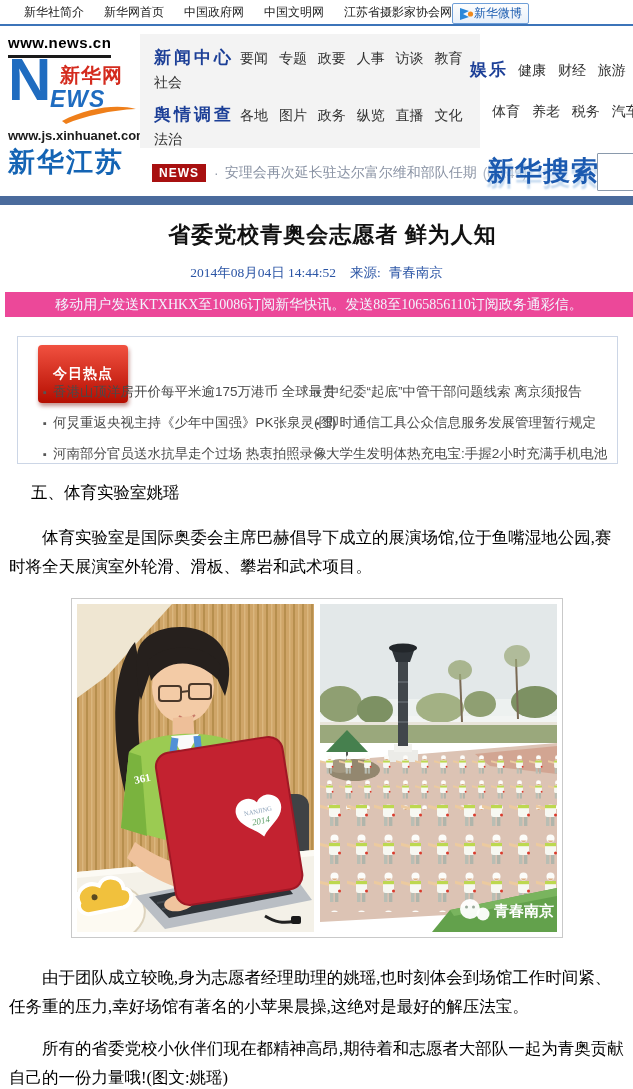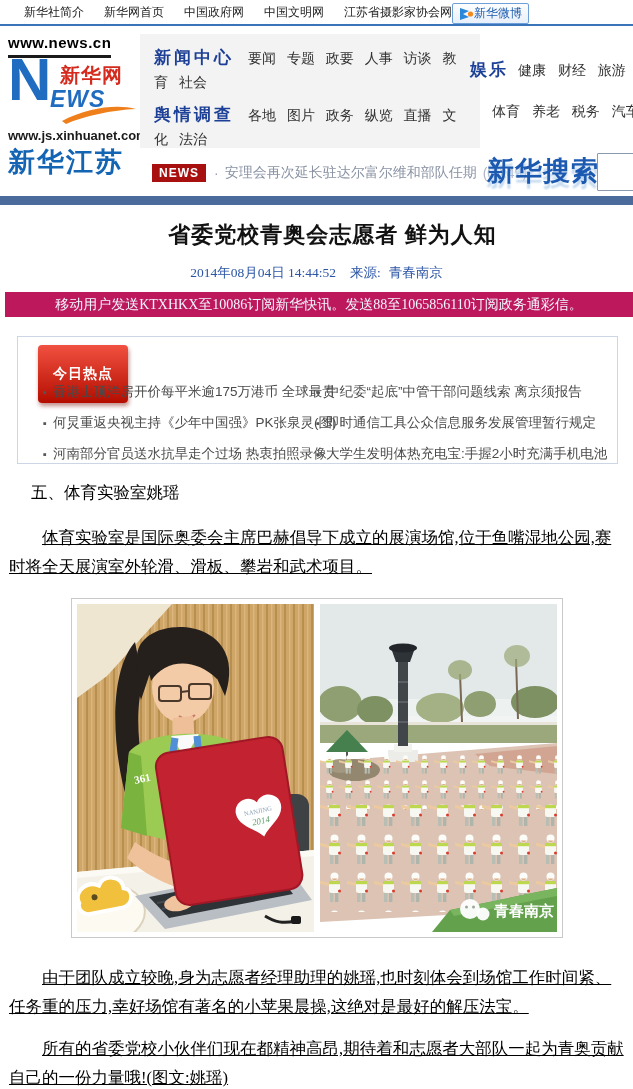--- a/index.html
+++ b/index.html
@@ -32,21 +32,21 @@
   .logo-cn { position:absolute; left:52px; top:2px; font-size:20px; font-weight:bold; color:#d42b1e; letter-spacing:1px; }
   .logo-ews { position:absolute; left:42px; top:26px; font-size:23px; font-weight:bold; color:#1f6cc0; font-style:italic; letter-spacing:1px; }
   .logo-swoosh { position:absolute; left:52px; top:44px; }
   .url-bottom { font-size:13px; font-weight:bold; color:#1a1a1a; margin-top:4px; }
   .site-name { font-size:27px; font-weight:bold; color:#1464b4; letter-spacing:2px; margin-top:1px; }
 
   
   .nav-box { position:absolute; left:140px; top:34px; width:340px; height:114px;
     background:#f3f3f3; padding:12px 12px 0 14px; }
   .nav-group { margin-bottom:9px; line-height:24px; }
-  .nav-title { font-size:17px; font-weight:bold; color:#1c3f97; letter-spacing:3px; margin-right:14px; }
+  .nav-title { font-size:17px; font-weight:bold; color:#1c3f97; letter-spacing:3px; margin-right:6px; }
   .nav-items { font-size:14px; color:#333; word-spacing:7px; cursor:pointer; }
 
   
   .right-links { position:absolute; left:470px; top:58px; width:166px; }
   .right-row1 { line-height:24px; white-space:nowrap; }
   .right-row2 { margin-top:20px; padding-left:22px; white-space:nowrap; }
   .right-title { font-size:17px; font-weight:bold; color:#1c3f97; letter-spacing:2px; margin-right:10px; }
   .right-items { font-size:14px; color:#333; word-spacing:8px; cursor:pointer; }
 
   
@@ -64,42 +64,42 @@
   .slate-bar { position:absolute; left:0; top:196px; width:633px; height:9px; background:#4a6b9c; }
 
   
   .article-title { position:absolute; top:220px; left:0; width:633px; text-align:center;
     font-family:"Liberation Serif", serif; font-size:22px; font-weight:bold; color:#121212; letter-spacing:1px;margin-left:16px; }
   .article-date { position:absolute; top:264px; left:0; width:633px; text-align:center;
     font-family:"Liberation Serif", serif; font-size:13.5px; color:#2b55a5; }
   .article-date .src-label { margin-left:14px; }
   .article-date .src-name { margin-left:8px; }
   .subscribe-bar { position:absolute; top:292px; left:5px; width:628px; height:25px;
-    background:#be185d; color:#f2f6ff; font-family:"Liberation Serif", serif;
+    background:#ec4899; color:#f2f6ff; font-family:"Liberation Serif", serif;
     font-size:14px; line-height:25px; text-align:center; }
 
   
   .hot-box { position:absolute; top:336px; left:17px; width:601px; height:128px;
     border:1px solid #ccd6e6; background:#fff; }
   .hot-btn { position:absolute; left:20px; top:8px; padding:20px 15px;
     background:linear-gradient(#f15140,#b40d00); border-radius:4px;
     color:#fff; font-size:14px; font-weight:bold; letter-spacing:1px;
     box-shadow:1px 3px 4px rgba(120,10,0,.45); cursor:pointer; }
   .hot-cols { position:absolute; top:46px; left:0; width:100%; }
   .hot-col { position:absolute; top:0; }
   .hot-col.c1 { left:25px; width:275px; }
   .hot-col.c2 { left:298px; width:300px; }
   .hot-item { font-size:13.5px; color:#4a4a4a; margin-bottom:13px; white-space:nowrap; cursor:pointer; }
   .hot-item::before { content:"▪"; color:#555; margin-right:6px; font-size:11px; }
 
   
   .article-body { position:absolute; top:478px; left:0; width:633px;
     font-family:"Liberation Serif", serif; font-size:16.5px; color:#000; line-height:29px; }
   .section-heading { margin-left:31px; }
-  .para { margin:16px 9px 0; text-indent:33px;text-decoration:underline; }
+  .para { margin:16px 9px 0; text-indent:33px; }
   .para.p2 { margin-top:25px; }
   .para.p3 { margin-top:13px; }
 
   .photo-frame { width:492px; margin:17px auto 0; border:1px solid #c9c9c9;
     background:#fff; padding:5px; display:flex; gap:6px; }
   .photo-frame svg { display:block; }
 </style>
 </head>
 <body>
 

